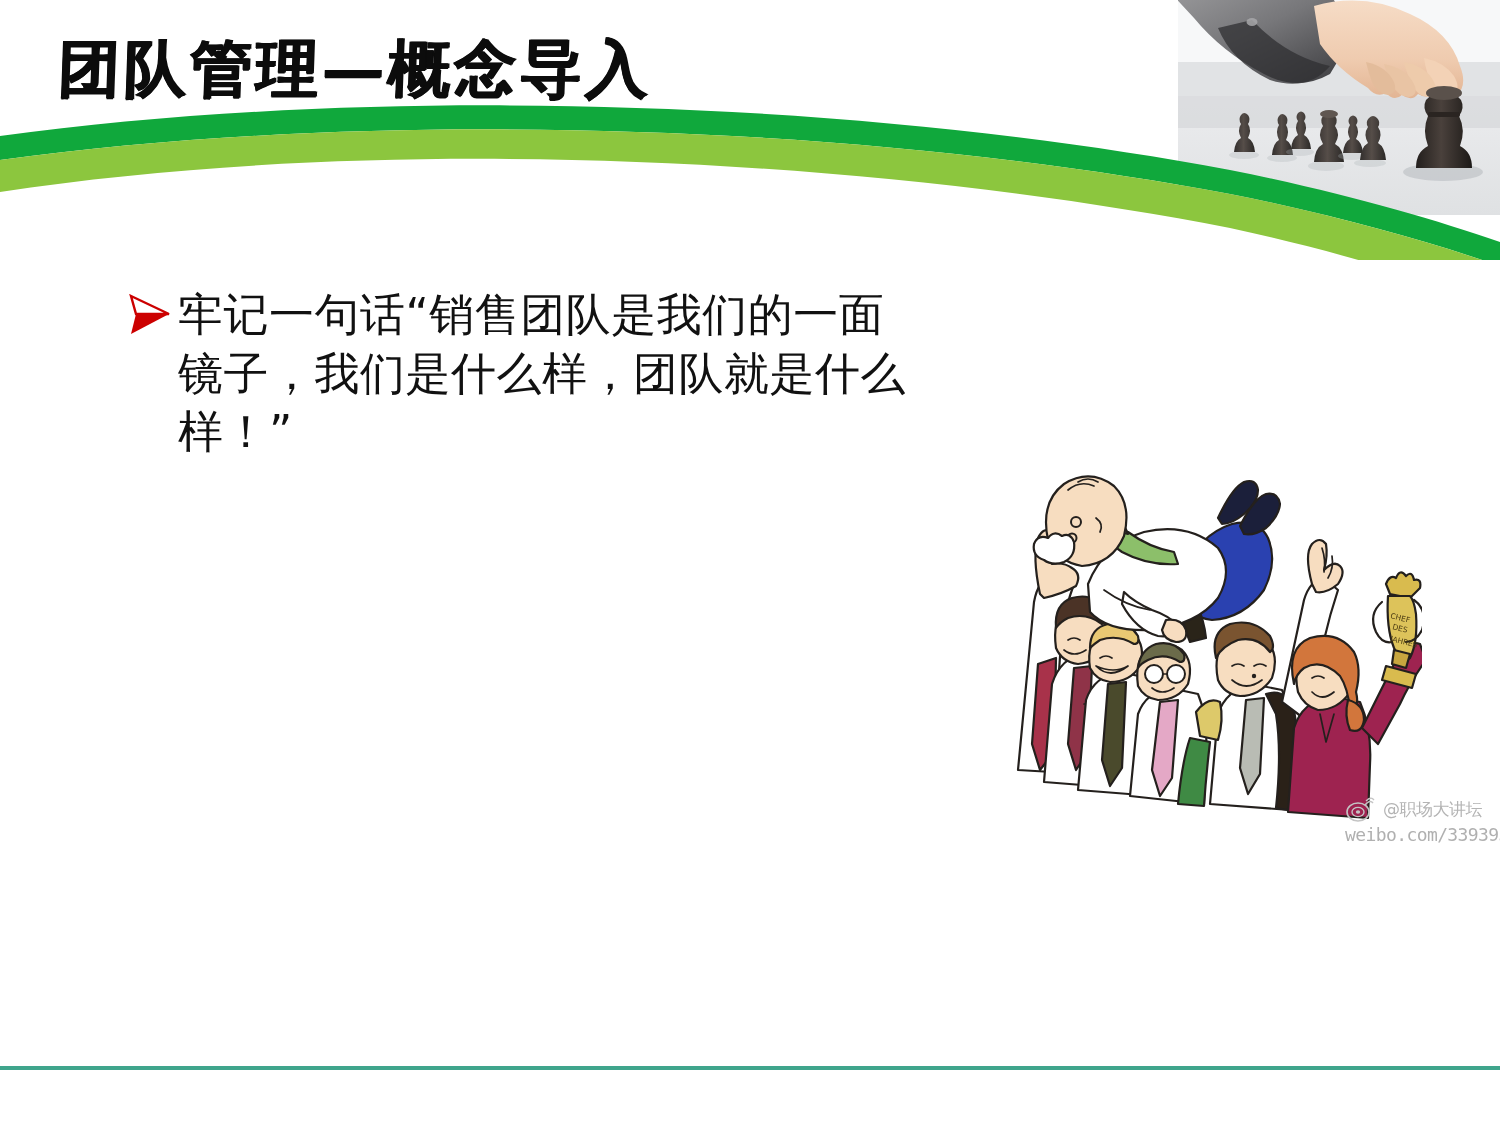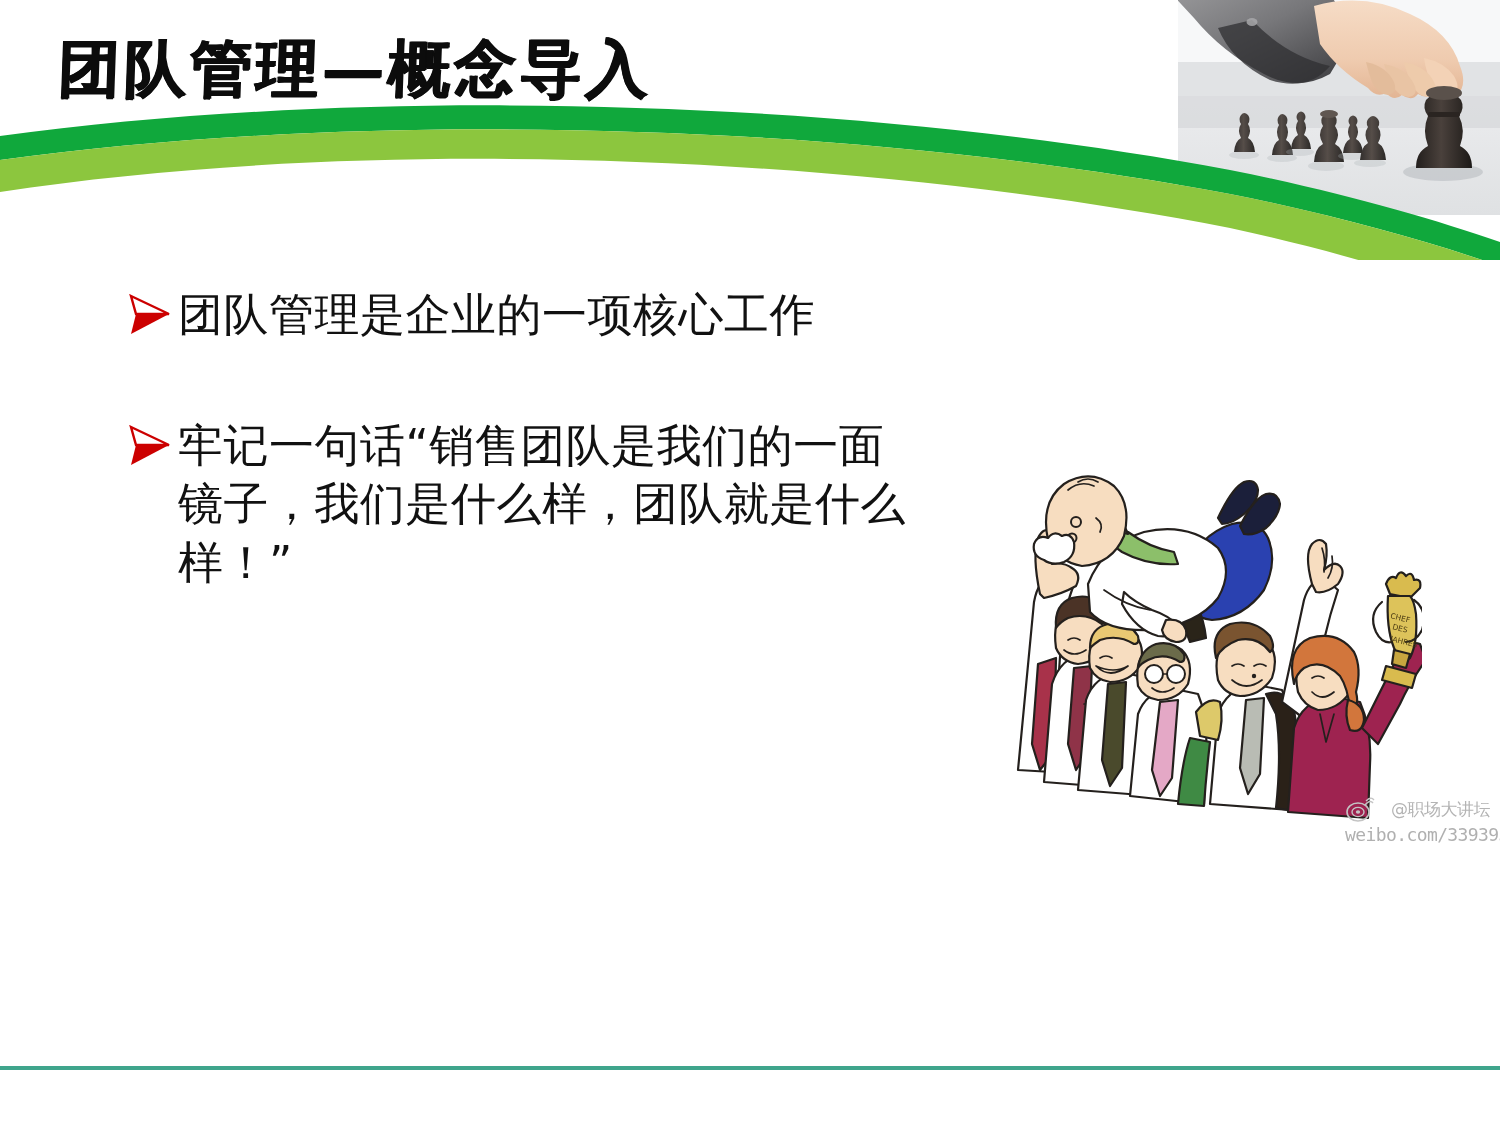--- a/index.html
+++ b/index.html
@@ -95,21 +95,21 @@
     position:absolute;
     left:1345px; top:795px;
     width:155px;
     color:#b9b9b9;
     pointer-events:none;
     user-select:none;
   }
   .wm-row {
     display:flex;
     align-items:center;
-    gap:16px;
+    gap:8px;
   }
   .wm-logo { width:30px; height:28px; flex:0 0 auto; }
   .wm-logo svg { display:block; width:30px; height:28px; }
   .wm-handle {
     font-family:"DejaVu Sans","Liberation Sans",sans-serif;
     font-size:17px;
     color:#b4b4b4;
     white-space:nowrap;
     letter-spacing:-0.5px;
   }
@@ -233,29 +233,20 @@
       <path d="M0,60 C380,8 860,24 1230,94 C1340,116 1430,142 1500,166
                L1500,206 C1430,180 1340,152 1230,128
                C860,56 380,34 0,92 Z" fill="#8CC63E"></path>
     </svg>
   </div>
 
   <div class="slide-title">团队管理—概念导入</div>
 
   <div class="body-area">
 
-    <div class="bullet-row b1">
-      <span class="bullet-marker">
-        <svg viewBox="0 0 44 42" xmlns="http://www.w3.org/2000/svg" aria-hidden="true">
-          <path d="M3,2 L41,20 L8,20 Z" fill="none" stroke="#CC0000" stroke-width="2.4"></path>
-          <path d="M8,20 L41,20 L3,40 Z" fill="#CC0000"></path>
-        </svg>
-      </span>
-      <span class="bullet-text">团队管理是企业的一项核心工作</span>
-    </div>
 
 
     <div class="bullet-row b3">
       <span class="bullet-marker">
         <svg viewBox="0 0 44 42" xmlns="http://www.w3.org/2000/svg" aria-hidden="true">
           <path d="M3,2 L41,20 L8,20 Z" fill="none" stroke="#CC0000" stroke-width="2.4"></path>
           <path d="M8,20 L41,20 L3,40 Z" fill="#CC0000"></path>
         </svg>
       </span>
       <span class="bullet-text">牢记一句话“销售团队是我们的一面镜子，我们是什么样，团队就是什么样！”</span>

